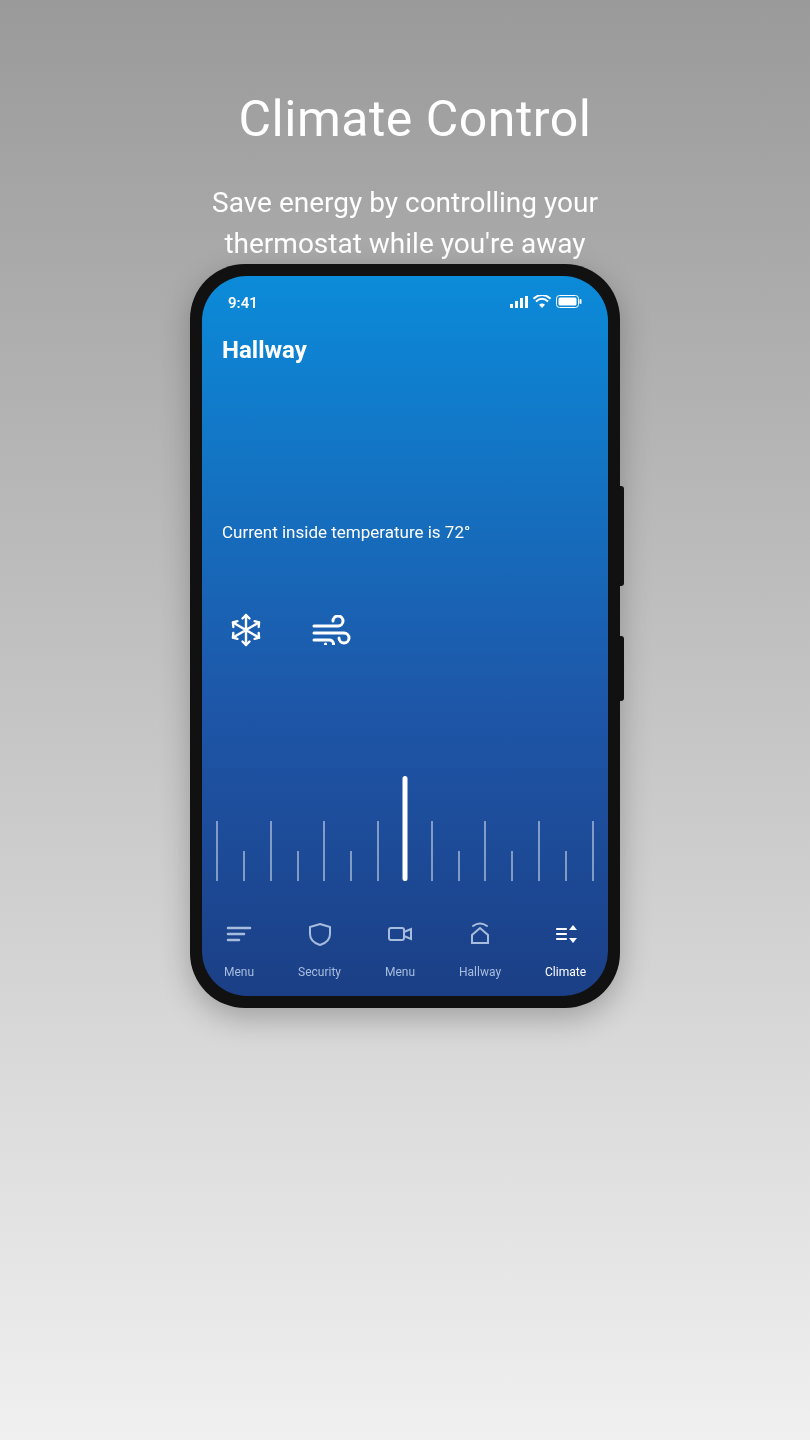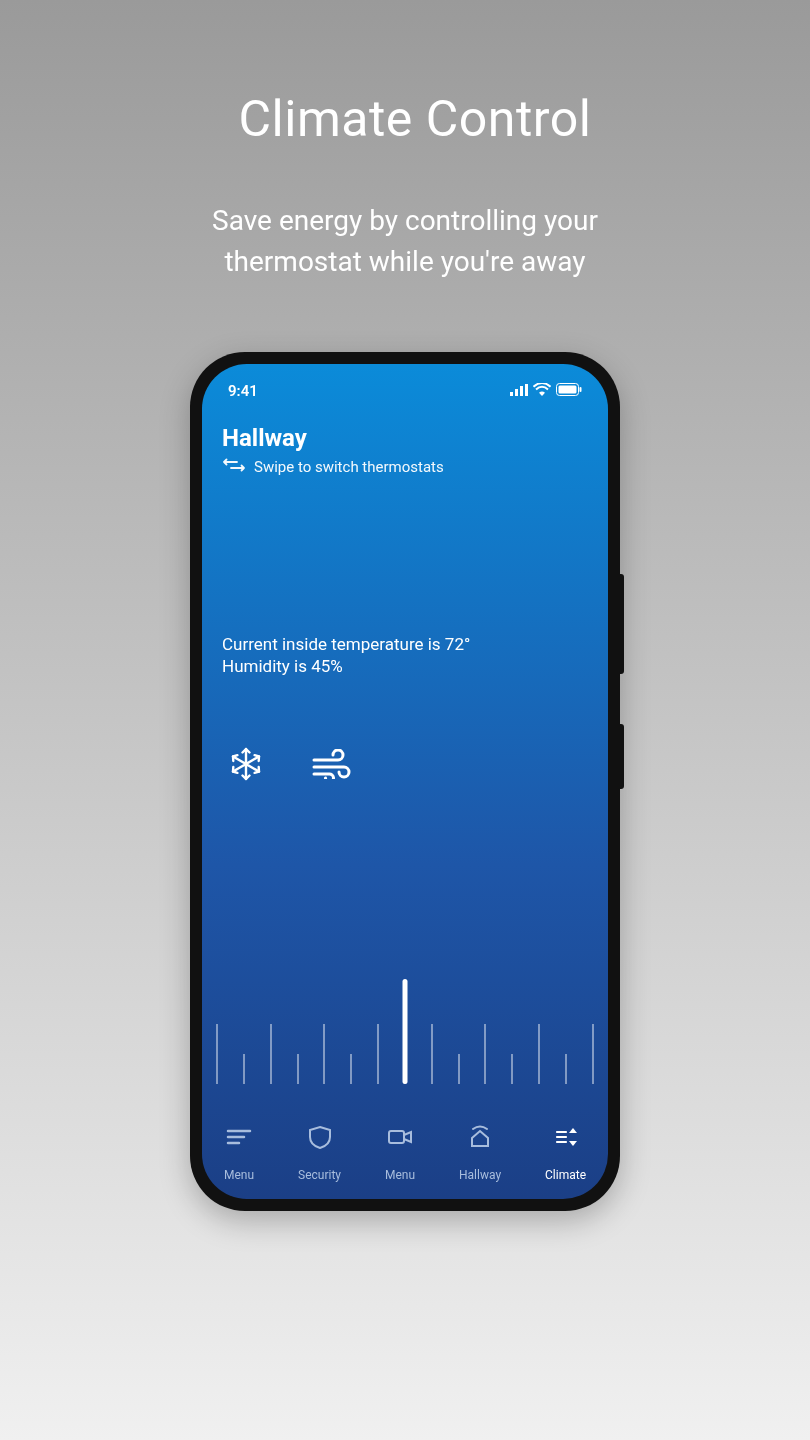--- a/index.html
+++ b/index.html
@@ -17,31 +17,30 @@
     color: #fff;
     margin-top: 90px;
     letter-spacing: 0.5px;
     margin-left: 20px;
   }
   .promo-sub {
     font-size: 28px;
     font-weight: 400;
     color: #fff;
     text-align: center;
-    margin-top: 53px;
+    margin-top: 35px;
     line-height: 1.45;
     max-width: 500px;
   }
 
   
   .phone {
     position: relative;
     width: 430px;
-    height: 859px;
-    margin-top: 70px;
+    height: 744px;
     background: #111;
     border-radius: 55px;
     box-shadow: 0 10px 30px rgba(0,0,0,0.25);
     padding: 12px;
   }
   .phone::before { 
     content: "";
     position: absolute;
     right: -4px;
     top: 222px;
@@ -203,34 +202,24 @@
               <rect x="0.5" y="0.5" width="22" height="12" rx="3" stroke="#fff" fill="none"></rect>
               <rect x="2.5" y="2.5" width="18" height="8" rx="1.5" fill="#fff"></rect>
               <rect x="23.5" y="4" width="2" height="5" rx="1" fill="#fff"></rect>
             </svg>
         </span>
       </span>
     </div>
 
     <div class="location">
       <div class="loc-title">Hallway</div>
-      <div class="swipe-row">
-        <span>
-          <svg width="24" height="14" viewBox="0 0 24 14" stroke="#fff" stroke-width="1.8" fill="none" stroke-linecap="round" stroke-linejoin="round">
-            <path d="M7 4 L2 4 M4.5 1.5 L2 4 L4.5 6.5 M2 4 L15 4"></path>
-            <path d="M17 10 L22 10 M19.5 7.5 L22 10 L19.5 12.5 M22 10 L9 10"></path>
-          </svg>
-        </span>
-        <span>Swipe to switch thermostats</span>
-      </div>
     </div>
 
     <div class="temp-block">
       <div class="sub-line">Current inside temperature is 72°</div>
-      <div class="sub-line" style="margin-top:2px;">Humidity is 45%</div>
     </div>
 
     <div class="mode-row">
       <div class="mode-btn">
         <span>
           <svg width="36" height="36" viewBox="0 0 36 36" stroke="#fff" stroke-width="2.4" fill="none" stroke-linecap="round">
             <path d="M18 3 V33 M5 10.5 L31 25.5 M31 10.5 L5 25.5"></path>
             <path d="M18 3 L14.5 6.5 M18 3 L21.5 6.5 M18 33 L14.5 29.5 M18 33 L21.5 29.5"></path>
             <path d="M5 10.5 L5.3 15 M5 10.5 L9.4 9.2 M31 25.5 L30.7 21 M31 25.5 L26.6 26.8"></path>
             <path d="M31 10.5 L30.7 15 M31 10.5 L26.6 9.2 M5 25.5 L5.3 21 M5 25.5 L9.4 26.8"></path>

